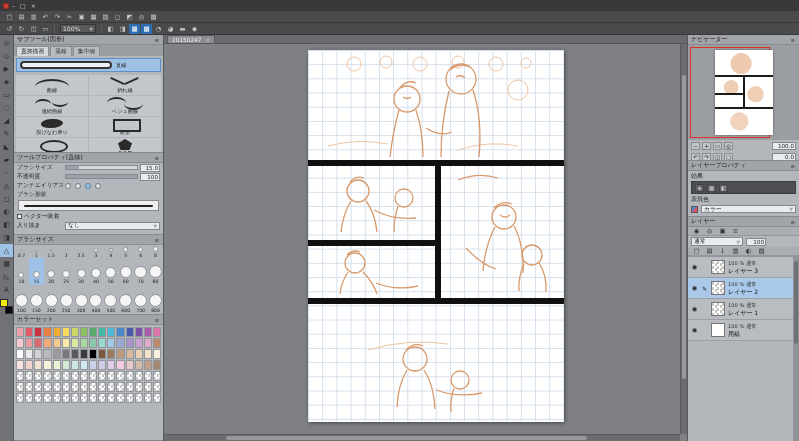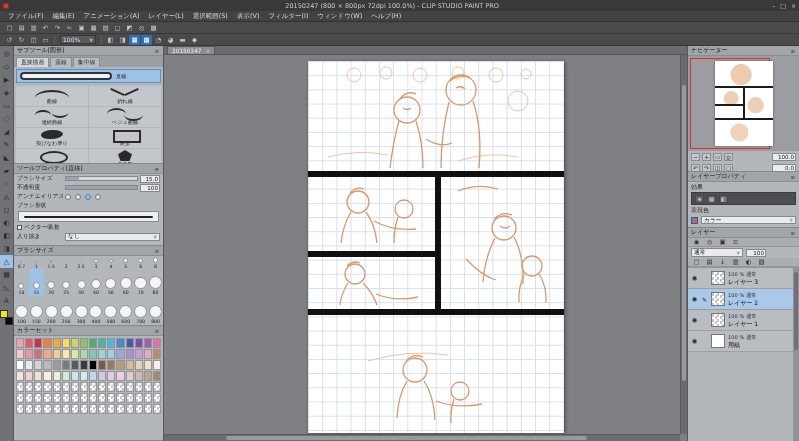--- a/index.html
+++ b/index.html
@@ -153,40 +153,27 @@
   .list-scroll{position:absolute;right:0;top:0;bottom:0;width:6px;background:#8f9397}
   .list-scroll .thumb{position:absolute;left:1px;right:1px;top:4px;height:45%;background:#6e7276;border-radius:2px}
 </style>
 </head>
 <body>
 
 <div class="app">
 
   <div class="titlebar">
     <span class="appicon"></span>
-    <span class="title">20150247 (800 × 800px 72dpi 100.0%) - CLIP STUDIO PAINT PRO</span>
     <span class="winbtns">
       <span>–</span>
       <span>□</span>
       <span>×</span>
     </span>
   </div>
 
-  <div class="menubar">
-
-  <span class="menu-item">ファイル(F)</span>
-      <span class="menu-item">編集(E)</span>
-      <span class="menu-item">アニメーション(A)</span>
-      <span class="menu-item">レイヤー(L)</span>
-      <span class="menu-item">選択範囲(S)</span>
-      <span class="menu-item">表示(V)</span>
-      <span class="menu-item">フィルター(I)</span>
-      <span class="menu-item">ウィンドウ(W)</span>
-      <span class="menu-item">ヘルプ(H)</span>
-    </div>
 
   <div class="toolbar">
 
   <span class="tbtn">▢</span>
       <span class="tbtn">▤</span>
       <span class="tbtn">▥</span>
       <span class="tbtn">↶</span>
       <span class="tbtn">↷</span>
       <span class="tbtn">✂</span>
       <span class="tbtn">▣</span>

